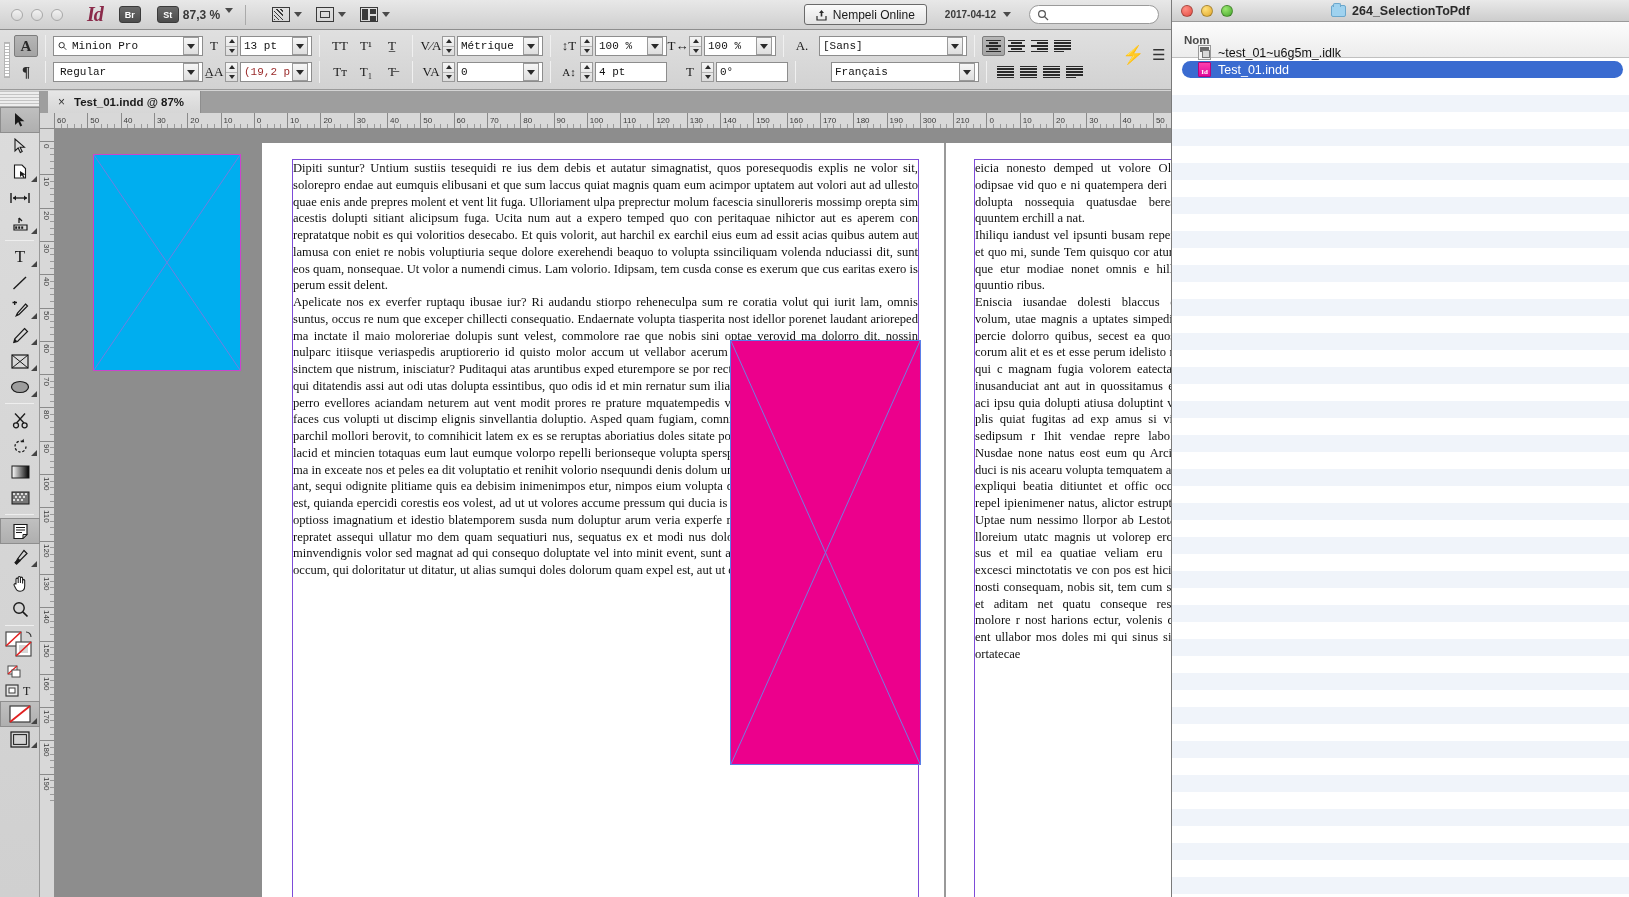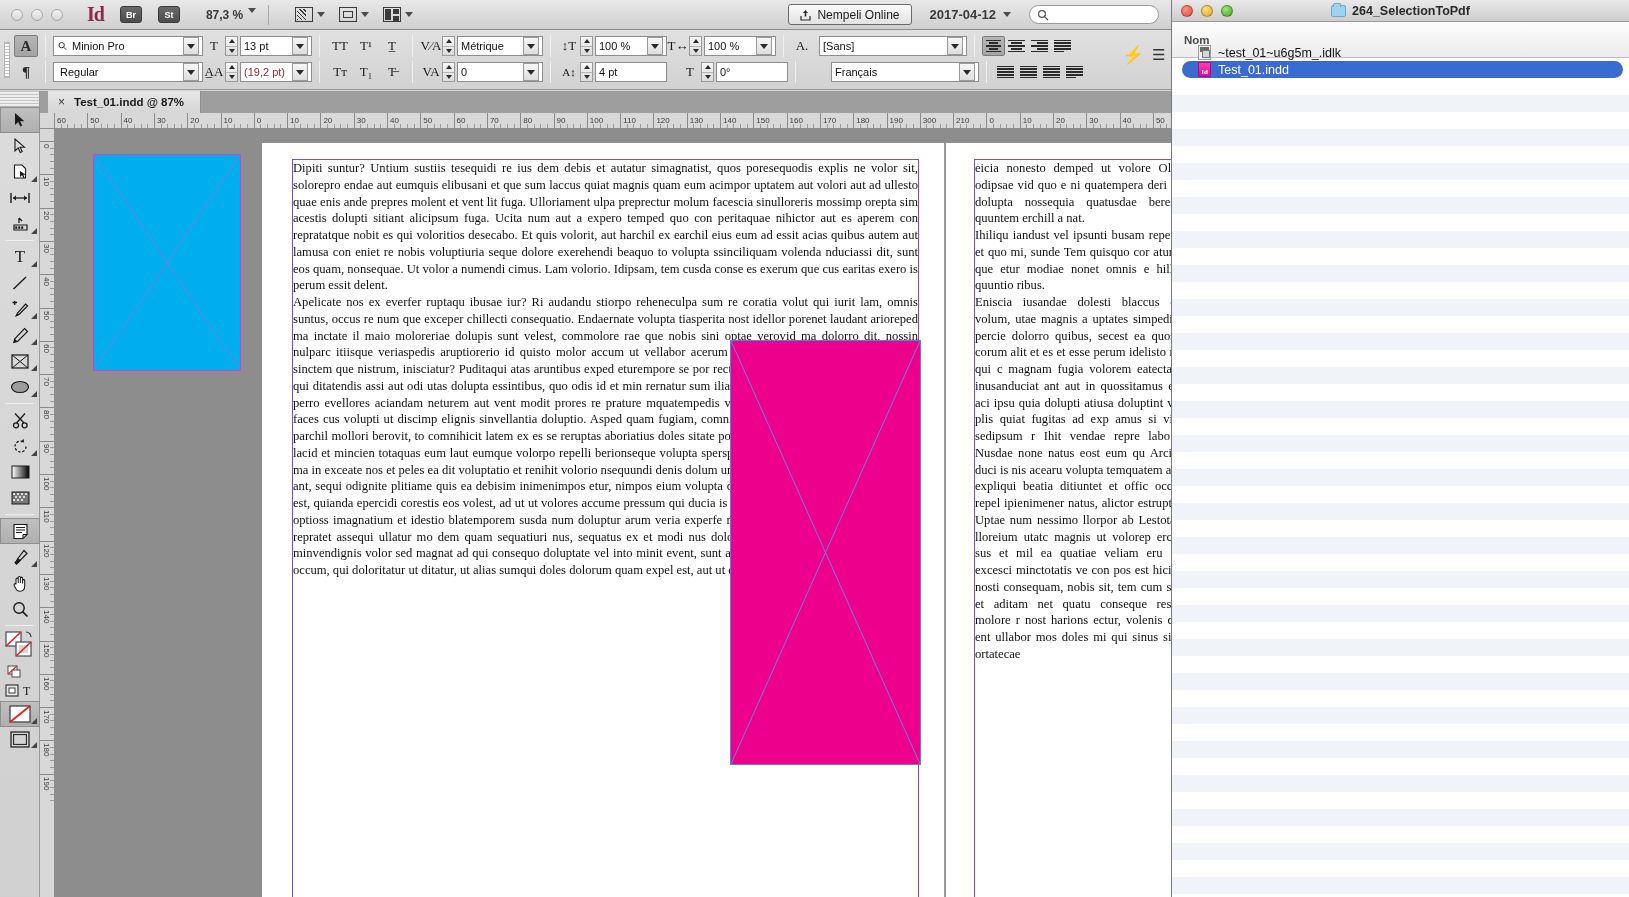--- a/index.html
+++ b/index.html
@@ -21,63 +21,63 @@
     position: absolute; left: 0; top: 0; width: 1171px; height: 30px;
     background: linear-gradient(#e8e8e8, #cfcfcf);
     border-bottom: 1px solid #8e8e8e;
     display: flex; align-items: center;
   }
   .traffic { display: flex; gap: 8px; padding-left: 11px; }
   .tl { width: 12px; height: 12px; border-radius: 50%;
         background: linear-gradient(#f2f2f2,#d8d8d8);
         border: 1px solid #a8a8a8; }
   .idlogo { margin-left: 24px; font-family: "Liberation Serif", serif;
-            font-size: 20px; font-weight: bold; color: #8a2a4a; letter-spacing: -1px; }
+            font-size: 20px; font-weight: bold; color: #8a2a4a; letter-spacing: -1px; font-style: italic; }
   .sqbtn { margin-left: 16px; width: 22px; height: 17px; border-radius: 3px;
            background: linear-gradient(#6a6a6a,#4c4c4c); color: #fff;
            font-size: 9px; font-weight: bold; display: flex; align-items: center;
            justify-content: center; border: 1px solid #3a3a3a; }
-  .zoomfld { margin-left: 26px; display: flex; gap: 5px;
+  .zoomfld { margin-left: 4px; display: flex; gap: 5px;
              font-size: 12px; font-weight: bold; color: #3a3a3a; }
   .caret { width: 0; height: 0; border-left: 4px solid transparent;
            border-right: 4px solid transparent; border-top: 5px solid #4a4a4a; }
   .vsep { width: 1px; height: 20px; background: #aaa; margin: 0 12px; }
   .viewbtn { display: flex; align-items: center; gap: 4px; margin-left: 14px; }
   .vbox { width: 18px; height: 15px; border: 1.6px solid #3a3a3a; position: relative; }
   .vbox.dotted { border-style: solid; }
   .vbox.dotted::before { content:''; position:absolute; left:1px; top:1px; right:6px; bottom:1px;
     background: repeating-linear-gradient(45deg,#3a3a3a 0 1px,transparent 1px 3px); }
   .vbox2::before { content:''; position:absolute; inset:3px; border:1.6px solid #3a3a3a; }
   .vbox3::before { content:''; position:absolute; left:1px; top:1px; width:6px; bottom:1px; background:#3a3a3a; }
   .vbox3::after { content:''; position:absolute; left:9px; top:1px; right:1px; height:5px; background:#3a3a3a;
                   box-shadow: 0 7px 0 #3a3a3a; }
   .pubbtn { margin-left: auto; display: flex; align-items: center; gap: 6px;
             height: 21px; padding: 0 11px; border: 1px solid #6a6a6a; border-radius: 3px;
             background: linear-gradient(#fbfbfb,#e2e2e2); font-size: 12px; color: #1a1a1a; }
-  .datefld { margin-left: 18px; font-size: 13px; font-weight: bold; color: #3a3a3a;
+  .datefld { margin-left: 18px; font-size: 10px; font-weight: bold; color: #3a3a3a;
              display: flex; align-items: center; gap: 7px; }
   .searchbox { margin-left: 18px; margin-right: 12px; width: 130px; height: 19px;
                background: #fff; border: 1px solid #9a9a9a; border-radius: 10px;
                display: flex; align-items: center; padding-left: 7px; }
 
   
   .ctrlpanel { position: absolute; left: 0; top: 30px; width: 1171px; height: 60px;
                background: linear-gradient(#e0e0e0,#d2d2d2); border-bottom: 1px solid #9a9a9a; }
   .grip { position: absolute; left: 4px; top: 12px; width: 6px; height: 36px;
           background: repeating-linear-gradient(#bdbdbd 0 1px, #fff 1px 3px);
           border: 1px solid #b5b5b5; }
   .ctrl-row { position: absolute; left: 14px; height: 24px; display: flex; align-items: center; }
   .ctrl-row.r1 { top: 4px; }
   .ctrl-row.r2 { top: 30px; }
   .modebtn { width: 24px; height: 22px; display: flex; align-items: center; justify-content: center;
              font-family: "Liberation Serif", serif; font-size: 15px; font-weight: bold; color: #2a2a2a; }
   .modebtn.sel { background: linear-gradient(#b6b6b6,#a4a4a4); border: 1px solid #7d7d7d; border-radius: 2px; }
   .divr { width: 1px; height: 22px; background: #b0b0b0; border-right: 1px solid #f0f0f0; margin: 0 7px; }
   .fld { height: 20px; background: #fff; border: 1px solid #8d8d8d;
-         display: flex; align-items: center; padding: 0 3px; font-size: 11px; color: #111; }
+         display: flex; align-items: center; padding: 0 3px; font-size: 11px; color: #111; font-family: Liberation Mono, monospace; }
   .fld .val { flex: 1; white-space: nowrap; overflow: hidden; }
   .ddbtn { width: 16px; height: 18px; background: linear-gradient(#f6f6f6,#dedede);
            border: 1px solid #9a9a9a; display: flex; align-items: center; justify-content: center;
            margin-left: 2px; flex: none; }
   .ddcar { width: 0; height: 0; border-left: 4px solid transparent;
            border-right: 4px solid transparent; border-top: 5px solid #2a2a2a; }
   .spin { width: 13px; height: 20px; display: flex; flex-direction: column;
           border: 1px solid #9a9a9a; background: linear-gradient(#f6f6f6,#dcdcdc); margin-right: 2px; }
   .spin div { flex: 1; display: flex; align-items: center; justify-content: center; }
   .spin .up { border-bottom: 1px solid #b5b5b5; }

